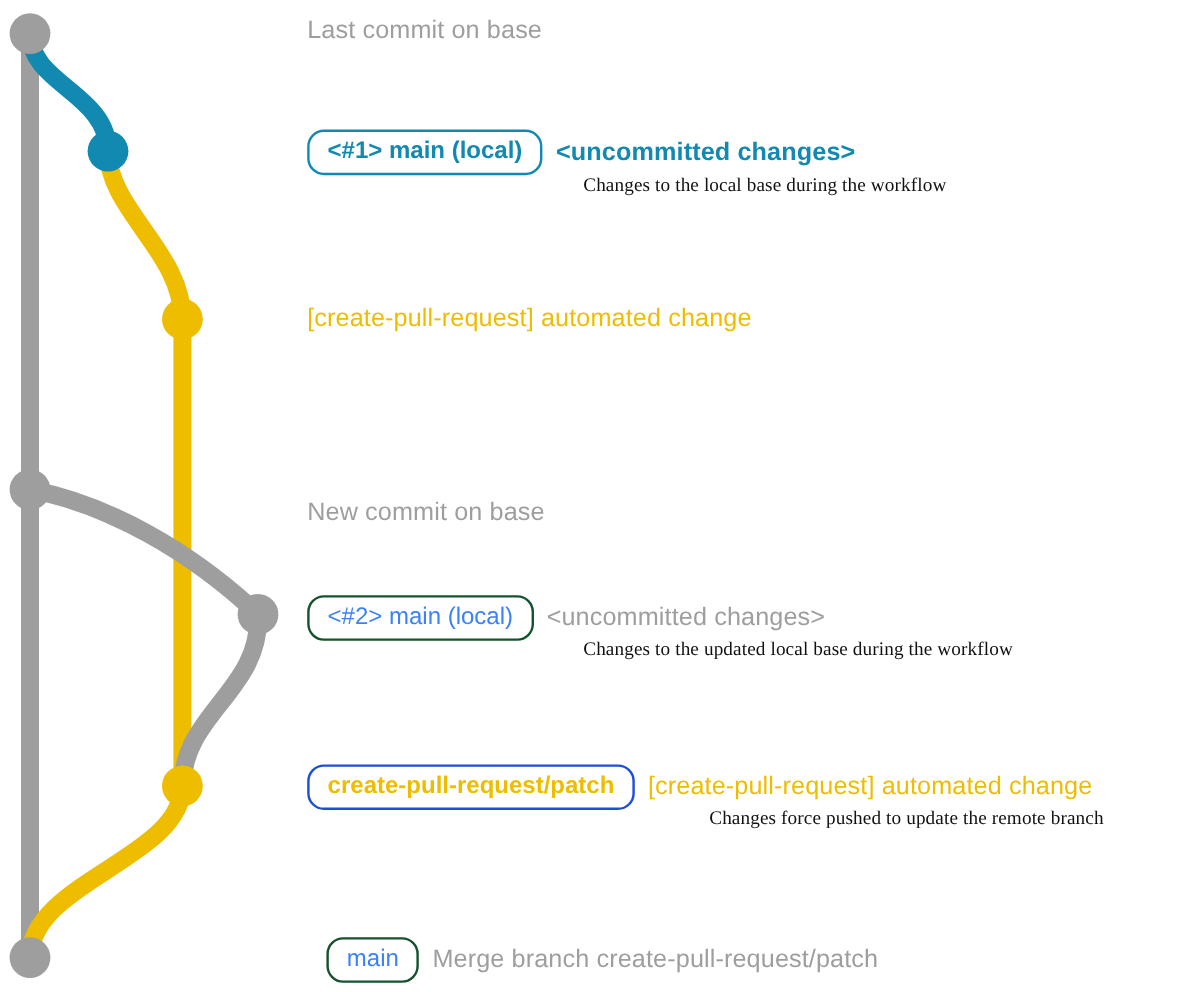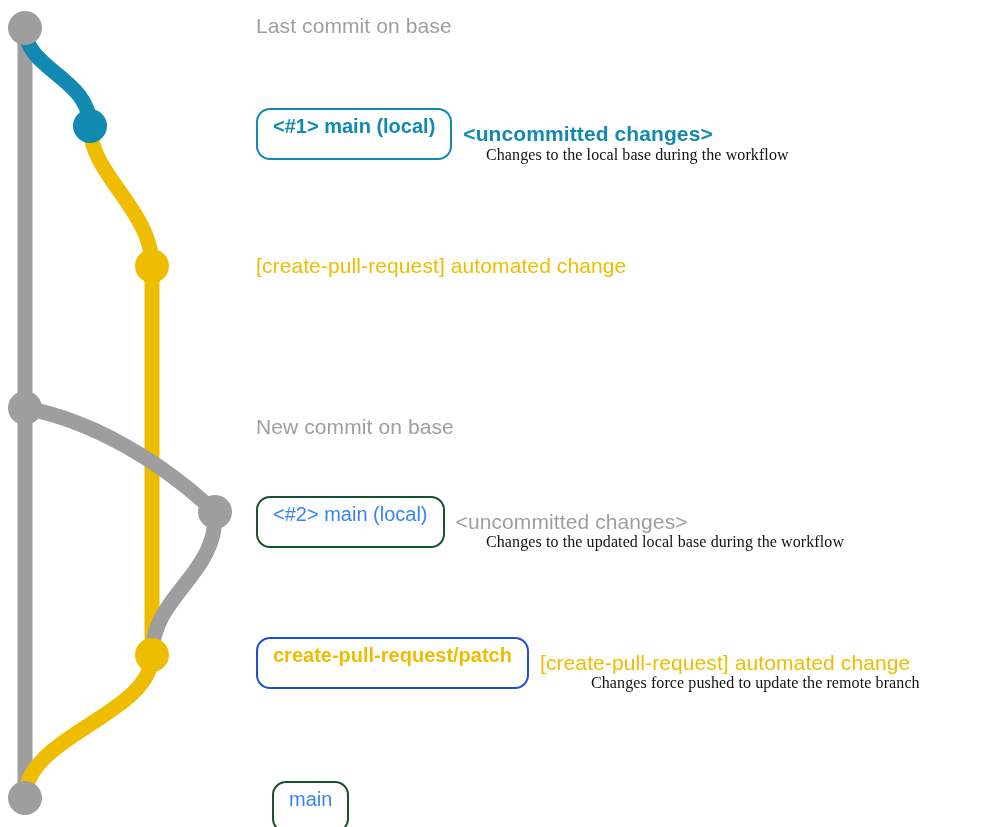--- a/index.html
+++ b/index.html
@@ -49,21 +49,21 @@
     letter-spacing: 0.1px;
   }
   .headline.gray   { color: #9e9e9e; }
   .headline.teal   { color: #1189b0; font-weight: bold; }
   .headline.yellow { color: #eebd00; }
 
   
   .pill {
     display: inline-block;
     border-radius: 14px;
-    padding: 5px 15px 20px 15px;
+    padding: 5px 15px 6px 15px;
     font-family: "Liberation Sans", sans-serif;
     font-size: 20px;
     line-height: 1.15;
     background: #ffffff;
     box-sizing: border-box;
   }
   .pill.teal {
     border: 2px solid #1189b0;
     color: #1189b0;
     font-weight: bold;
@@ -153,15 +153,16 @@
   <div class="row" style="left:256px; top:637px;">
     <span class="pill yellow">create-pull-request/patch</span>
     <span class="pill-gap"></span>
     <span class="headline yellow">[create-pull-request] automated change</span>
   </div>
   <div class="desc" style="left:566px; top:674px;margin-left:25px;">Changes force pushed to update the remote branch</div>
 
   <div class="row" style="left:256px; top:781px;margin-left:16px;">
     <span class="pill gray">main</span>
     <span class="pill-gap"></span>
+    <span class="headline gray">Merge branch create-pull-request/patch</span>
   </div>
 
 </div>
 
 </body></html>

